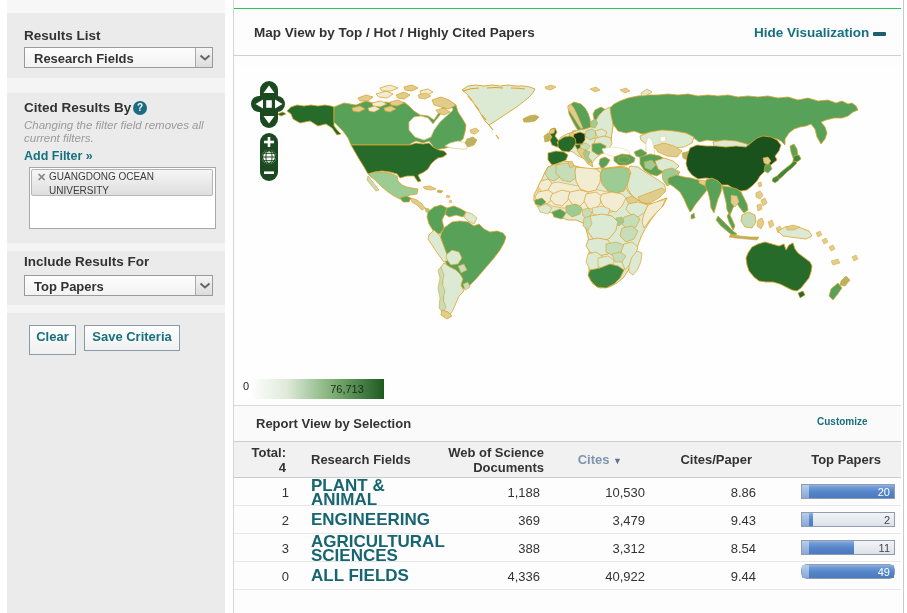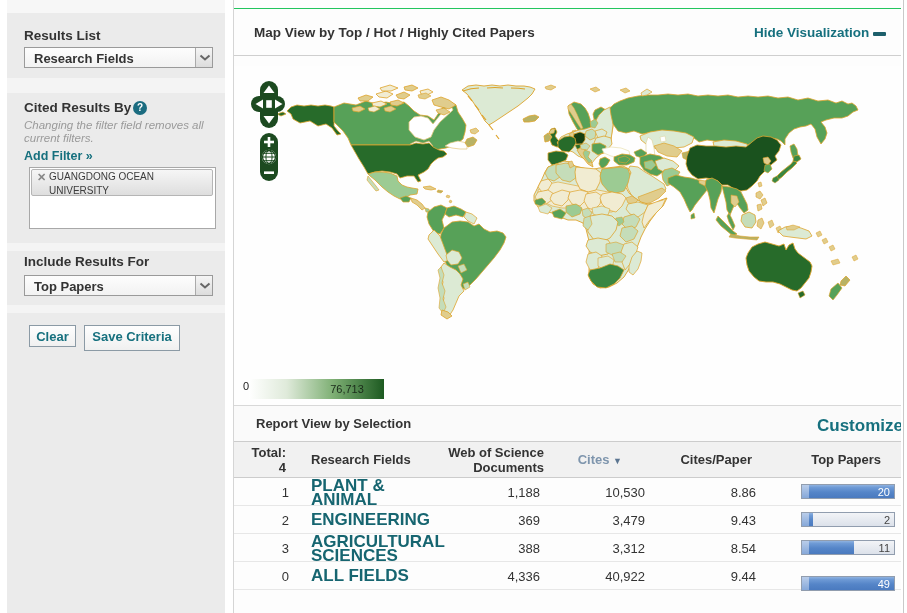--- a/index.html
+++ b/index.html
@@ -76,21 +76,21 @@
         <span class="txt">Top Papers</span>
         <span class="chev">
             <svg width="12" height="8" viewBox="0 0 12 8">
               <path d="M1.5 1.5 L6 5.5 L10.5 1.5" fill="none" stroke="#666" stroke-width="2"></path>
             </svg>
           </span>
       </div>
     </div>
 
     <div class="sect" style="top:313px;height:300px;">
-      <div class="abs" style="left:22px;top:12px;width:47px;height:22px;background:linear-gradient(#fefefe,#f0f0f0);border:1px solid #8b9aa5;text-align:center;"><span class="teal" style="font-size:13px;font-weight:bold;line-height:21px;">Clear</span></div>
+      <div class="abs" style="left:22px;top:12px;width:47px;height:30px;background:linear-gradient(#fefefe,#f0f0f0);border:1px solid #8b9aa5;text-align:center;"><span class="teal" style="font-size:13px;font-weight:bold;line-height:21px;">Clear</span></div>
       <div class="abs" style="left:77px;top:12px;width:96px;height:26px;background:linear-gradient(#fefefe,#f0f0f0);border:1px solid #8b9aa5;text-align:center;"><span class="teal" style="font-size:13px;font-weight:bold;line-height:21px;">Save Criteria</span></div>
     </div>
   </div>
 
   <div class="abs" id="pane">
     <div id="paneHead">
       <div class="abs" style="left:20px;top:16px;font-size:13.5px;font-weight:bold;color:#333;">Map View by Top / Hot / Highly Cited Papers</div>
       <div class="abs teal" style="left:520px;top:16px;font-size:13.5px;font-weight:bold;">Hide Visualization</div>
       <div class="abs" style="left:639px;top:23px;width:13px;height:4px;background:#1d5f6b;border-radius:1px;"></div>
     </div>
@@ -291,21 +291,21 @@
                 <stop offset="1" stop-color="#1d5a21"></stop>
  </linearGradient>
             </defs>
  <rect x="15" y="313" width="135" height="20" fill="url(#lg)"></rect>
  <text x="113" y="327" font-size="11" fill="#1a2a1a" text-anchor="middle" font-family="Liberation Sans, sans-serif">76,713</text>
 </g>
 </svg></div>
 
     <div id="reportbar">
       <div class="abs" style="left:22px;top:10px;font-size:13px;font-weight:bold;color:#333;">Report View by Selection</div>
-      <div class="abs teal" style="left:583px;top:10px;font-size:17px;font-weight:bold;">Customize</div>
+      <div class="abs teal" style="left:583px;top:10px;font-size:10px;font-weight:bold;">Customize</div>
     </div>
 
     <div id="thead">
       <div class="hcell" style="left:10px;top:3px;width:42px;">Total:<br>4</div>
       <div class="hcell" style="left:77px;top:10px;width:140px;text-align:left;">Research Fields</div>
       <div class="hcell" style="left:196px;top:3px;width:114px;">Web of Science<br>Documents</div>
       <div class="hcell" style="left:328px;top:10px;width:60px;color:#7e95ad;">Cites <span style="font-size:9px;color:#5b7591;">▼</span></div>
       <div class="hcell" style="left:418px;top:10px;width:100px;">Cites/Paper</div>
       <div class="hcell" style="left:537px;top:10px;width:110px;">Top Papers</div>
     </div>
@@ -342,21 +342,21 @@
           <div class="barfill" style="width:52px;"></div>
           <span class="barnum" style="color:#444;">11</span>
         </div>
     </div>
     <div class="row" style="top:562px;">
       <div class="rnum" style="left:20px;top:7px;width:35px;">0</div>
       <div class="fld" style="top:7px;">ALL FIELDS</div>
       <div class="num" style="left:226px;top:7px;width:80px;">4,336</div>
       <div class="num" style="left:331px;top:7px;width:80px;">40,922</div>
       <div class="num" style="left:442px;top:7px;width:80px;">9.44</div>
-      <div class="barbox" style="top:14px;">
+      <div class="barbox" style="top:2px;border-radius:6px;">
           <div class="barfill" style="width:92px;"></div>
           <span class="barnum" style="color:#fff;">49</span>
         </div>
     </div>
   </div>
 
   <div class="abs" style="left:901px;top:0;width:6px;height:613px;background:#ffffff;"></div>
   <div class="abs" style="left:903px;top:0;width:1px;height:613px;background:#c9c9c9;"></div>
 </div>
 

